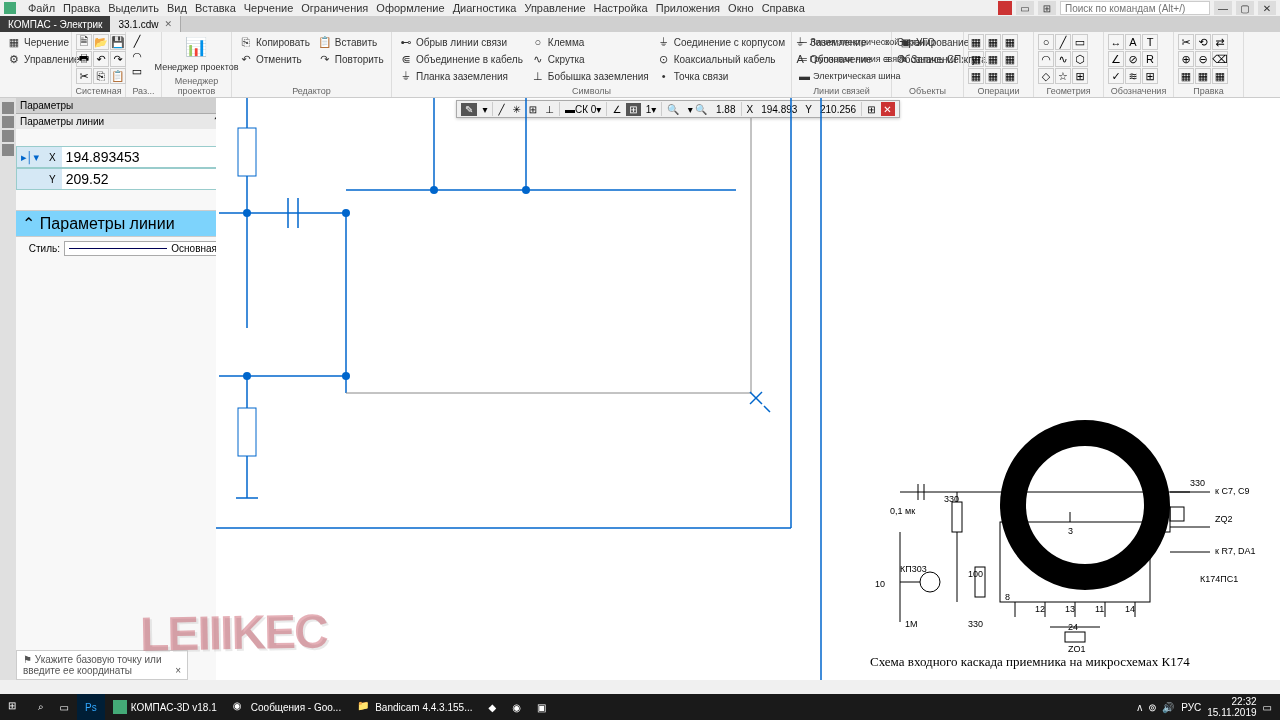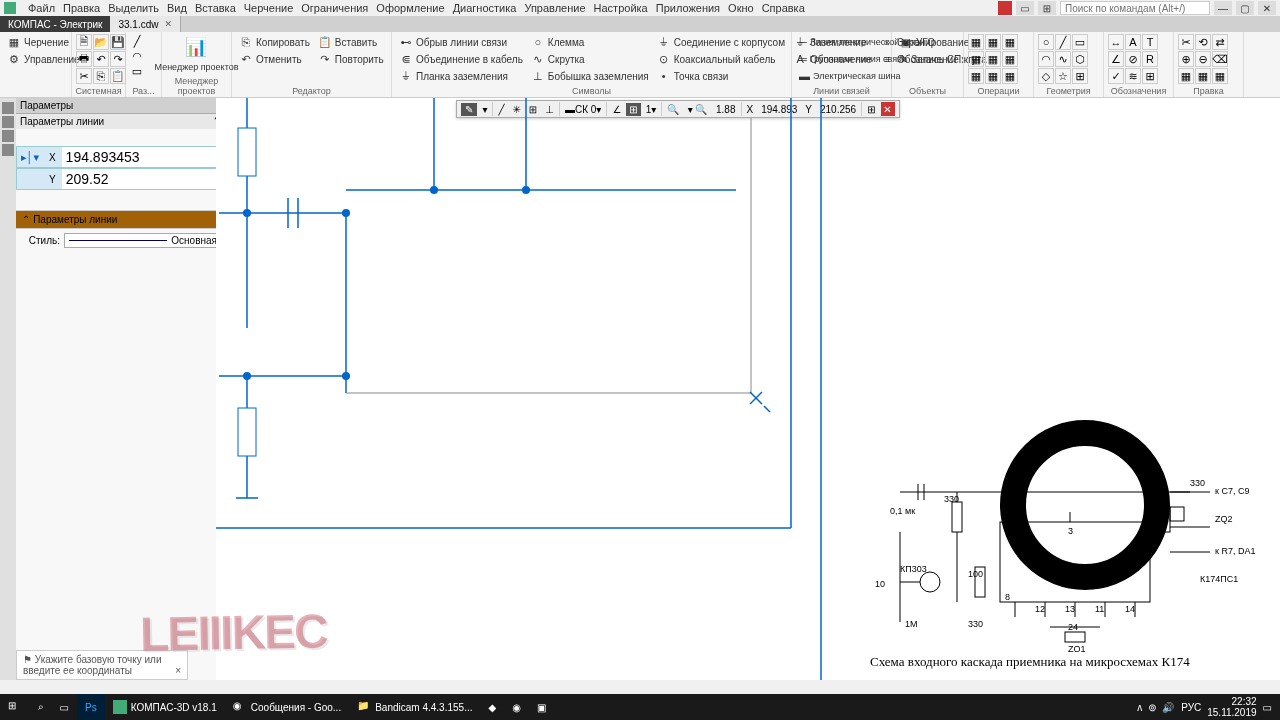--- a/index.html
+++ b/index.html
@@ -36,21 +36,21 @@
 
 
 .panels { position: absolute; left: 16px; top: 98px; width: 220px; bottom: 40px; background: #f8f8f8; border-right: 1px solid #ccc; border-radius: 20px; }
 .panel-header { background: #d0d0d0; padding: 2px 4px; font-size: 10px; border-bottom: 1px solid #aaa; display:flex; justify-content: space-between; align-items:center;}
 .panel-sub { background: #e8e8e8; padding: 2px 4px; font-size: 10px; display: flex; justify-content: space-between; }
 .close-red { color: #c00; font-weight: bold; cursor: default; }
 .coord-row { display: flex; align-items: center; background: #d5e8f5; border: 1px solid #9cc; }
 .coord-row.active { background: #d5e8f5; }
 .coord-label { width: 60px; text-align: right; padding: 2px 6px; font-size: 10px; }
 .coord-input { flex: 1; background: #fff; border: none; padding: 2px 4px; font-size: 14px; }
-.section-head { background: #a16207; padding: 3px 6px; font-size: 10px; border-top: 1px solid #ccc; border-bottom: 1px solid #ccc; margin-top: 20px; }
+.section-head { background: #7dd3fc; padding: 3px 6px; font-size: 16px; border-top: 1px solid #ccc; border-bottom: 1px solid #ccc; margin-top: 20px; }
 .style-row { display: flex; align-items: center; padding: 4px; gap: 4px; }
 .style-row label { font-size: 10px; width: 40px; text-align: right; }
 .style-select { flex: 1; border: 1px solid #aaa; background: #fff; padding: 1px 4px; font-size: 10px; display:flex; align-items:center; gap:4px;}
 .style-line { flex:1; height:1px; background:#005; }
 
 
 .canvas { position: absolute; left: 216px; top: 98px; right: 0; bottom: 40px; background: #fff; overflow: hidden; }
 .dot-grid { position: absolute; inset: 0; background-image: radial-gradient(#bbb 0.5px, transparent 0.5px); background-size: 20px 20px; }
 
 

